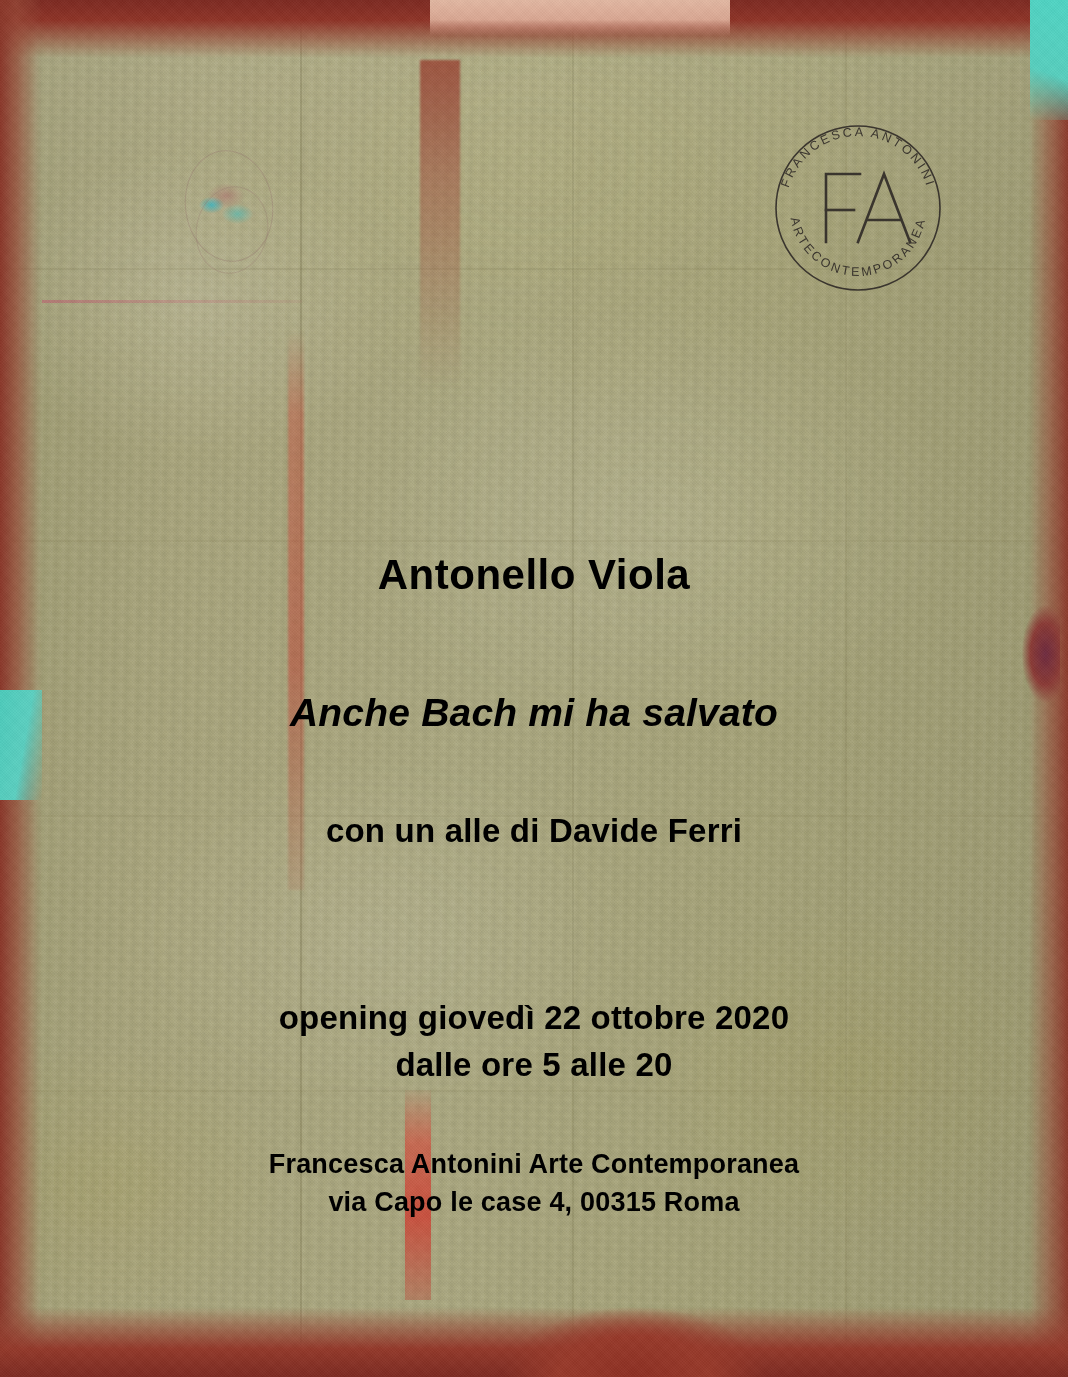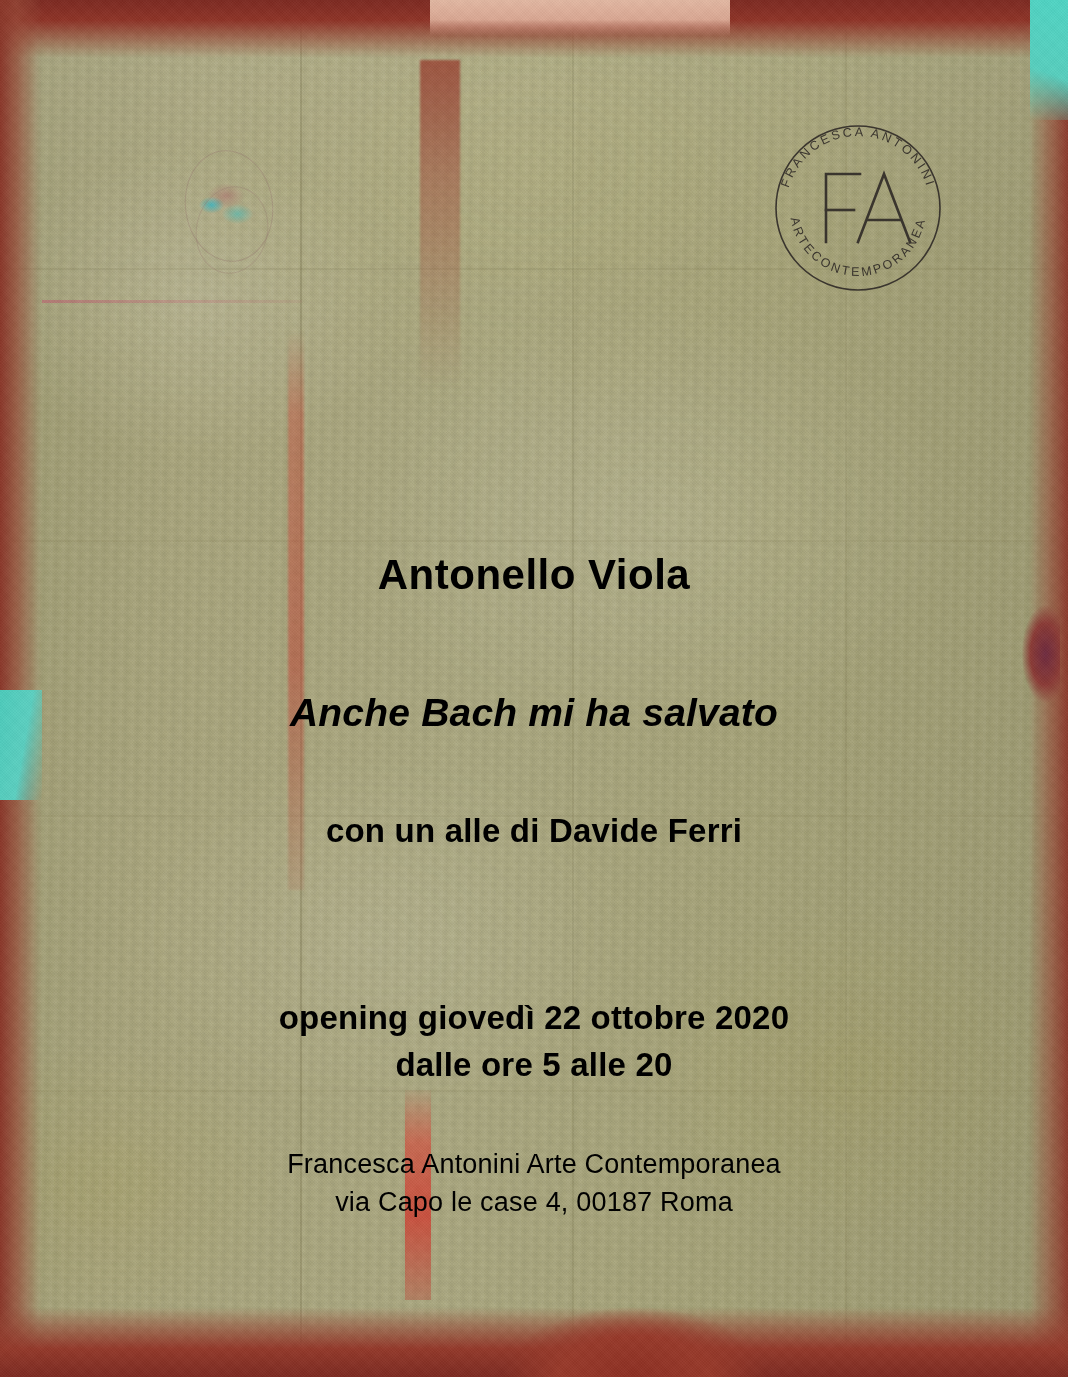--- a/index.html
+++ b/index.html
@@ -211,21 +211,21 @@
     left: 0; right: 0;
     font-size: 33px;
     line-height: 1.42;
     white-space: normal;
     margin-top: 24px;
   }
   .venue {
     top: 1145px;
     left: 0; right: 0;
     font-size: 27px;
-    font-weight: normal;
+    font-weight: bold;
     line-height: 1.42;
     white-space: normal;
   }
 </style>
 </head>
 <body>
 
 <div class="poster">
 
   <div class="bg-base"></div>
@@ -285,17 +285,17 @@
   <div class="text-layer">
     <div class="t artist">Antonello Viola</div>
     <div class="t title">Anche Bach mi ha salvato</div>
     <div class="t credit">con un alle di Davide Ferri</div>
     <div class="t opening">
       <div>opening giovedì 22 ottobre 2020</div>
       <div>dalle ore 5 alle 20</div>
     </div>
     <div class="t venue">
       <div>Francesca Antonini Arte Contemporanea</div>
-      <div>via Capo le case 4, 00187 Roma</div>
+      <div>via Capo le case 4, 00315 Roma</div>
     </div>
   </div>
 
 </div>
 
 </body></html>

